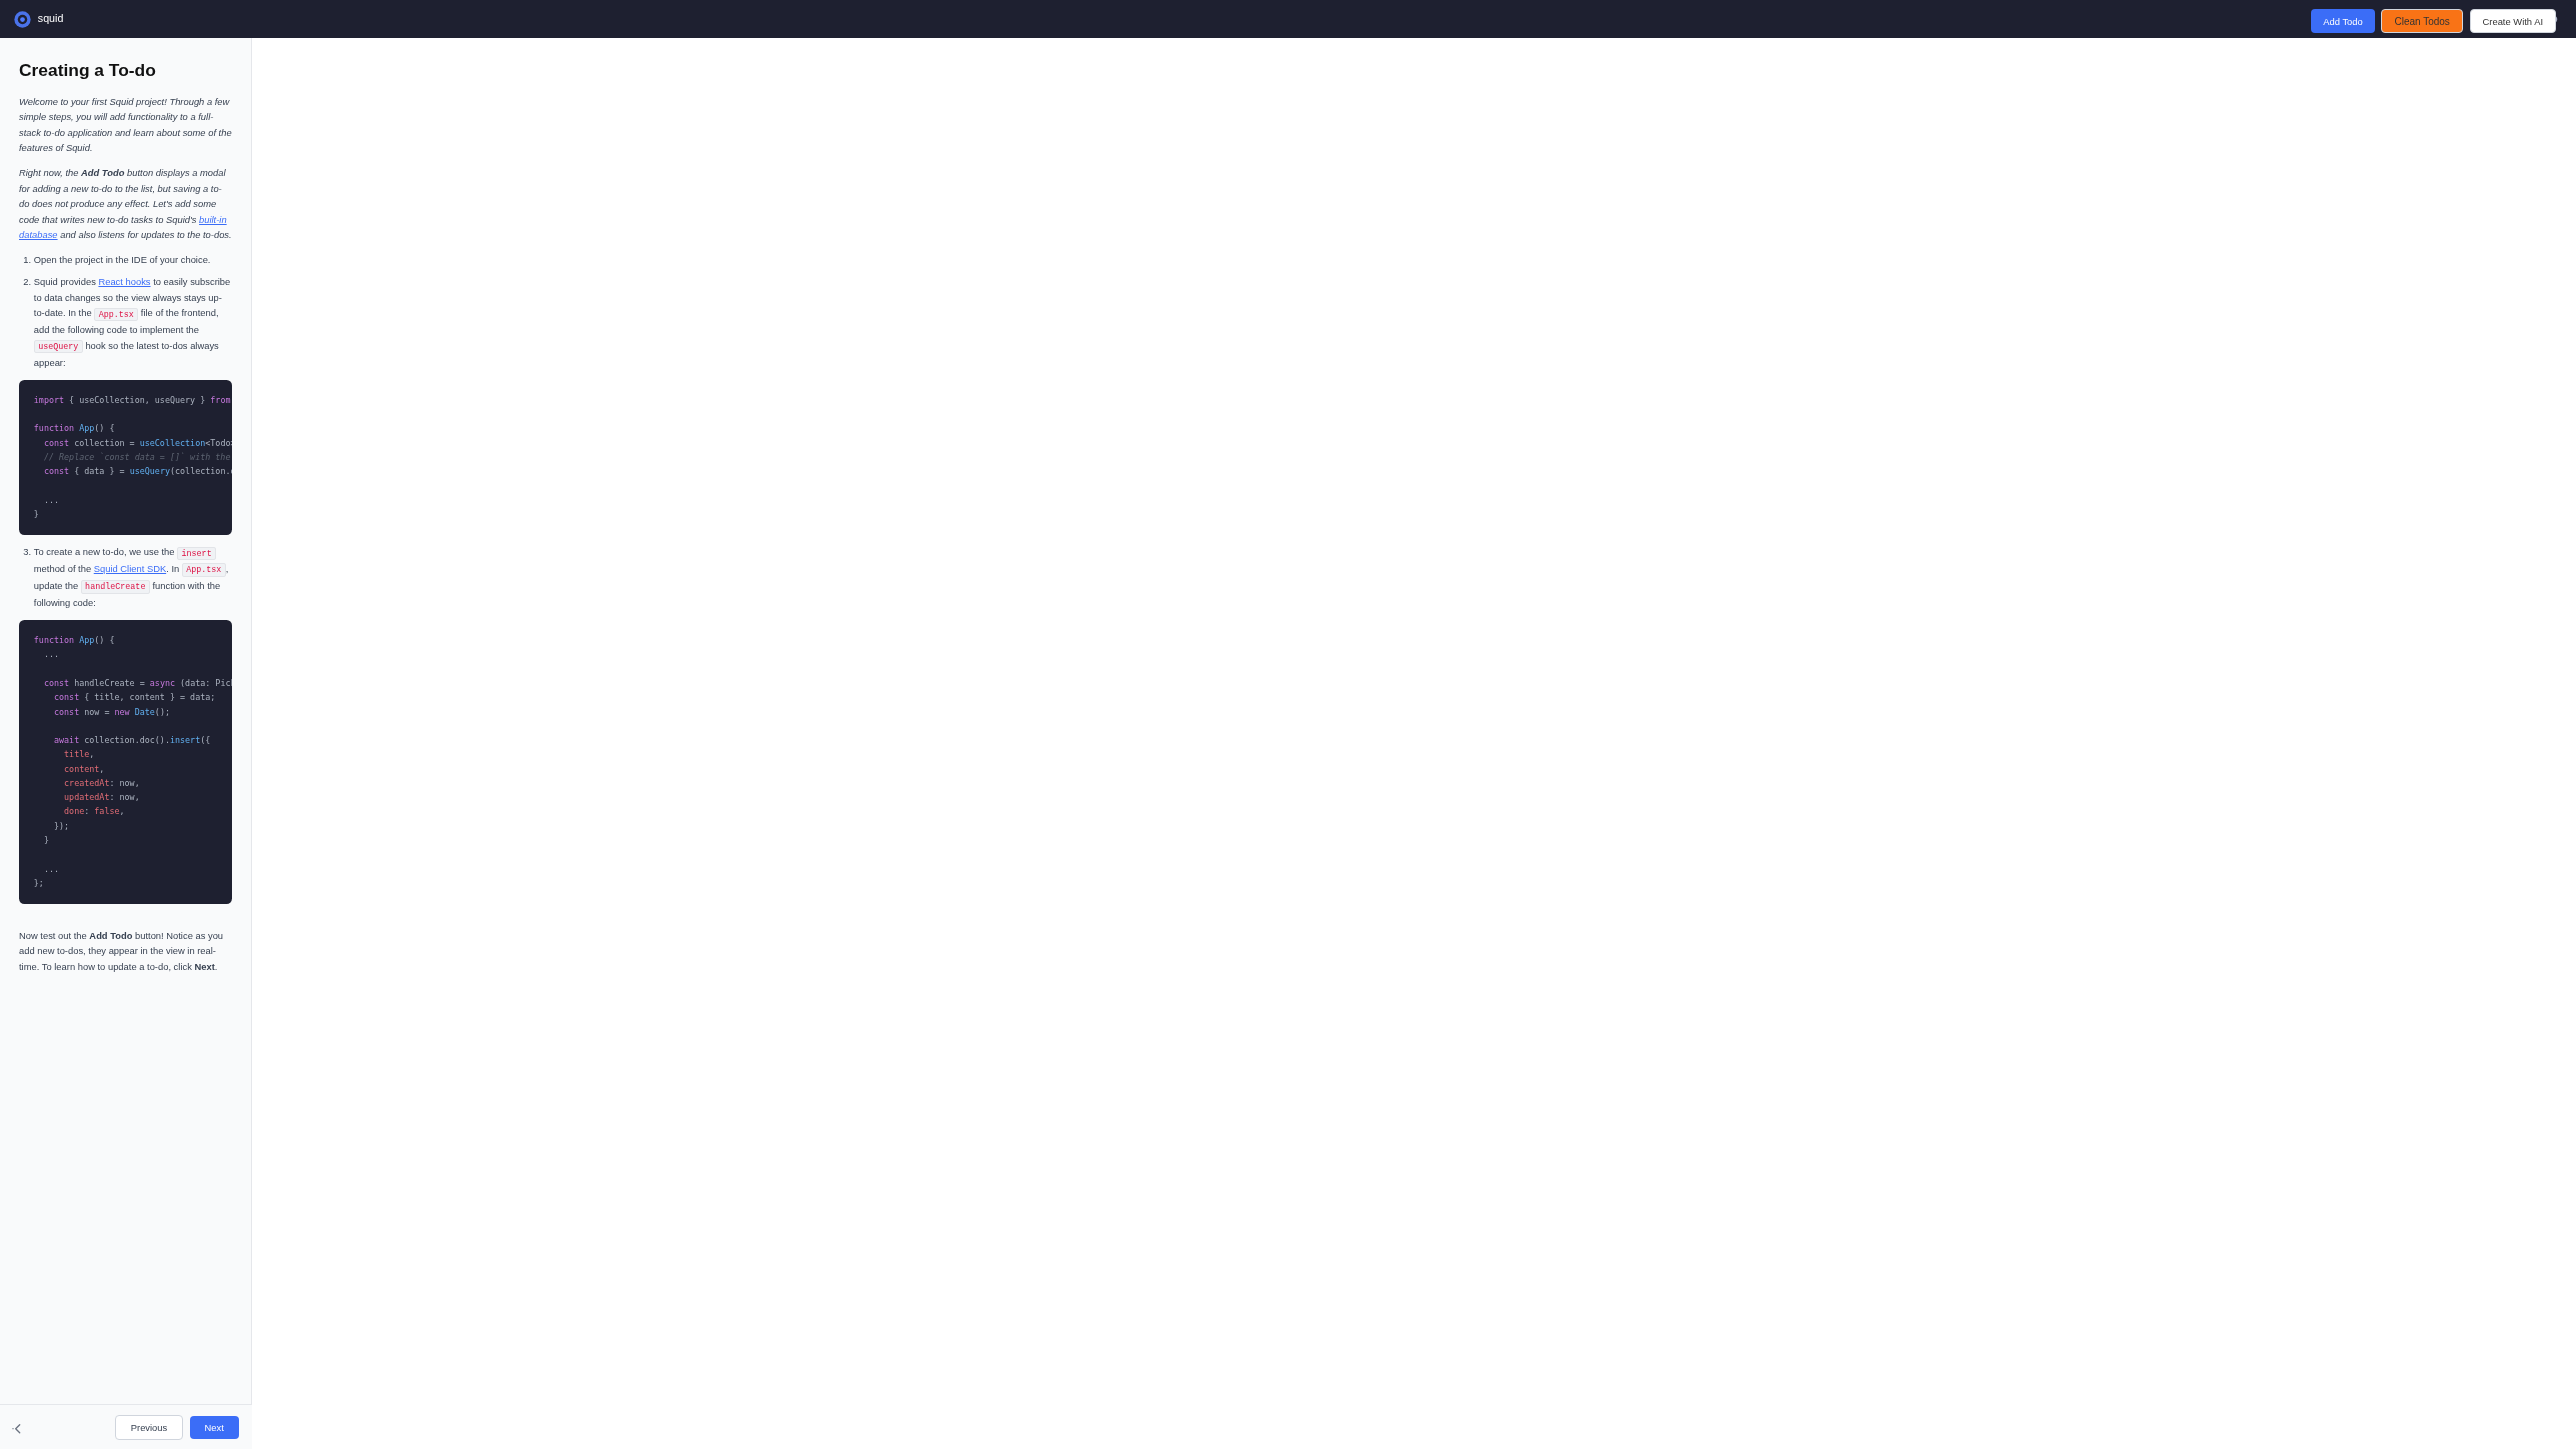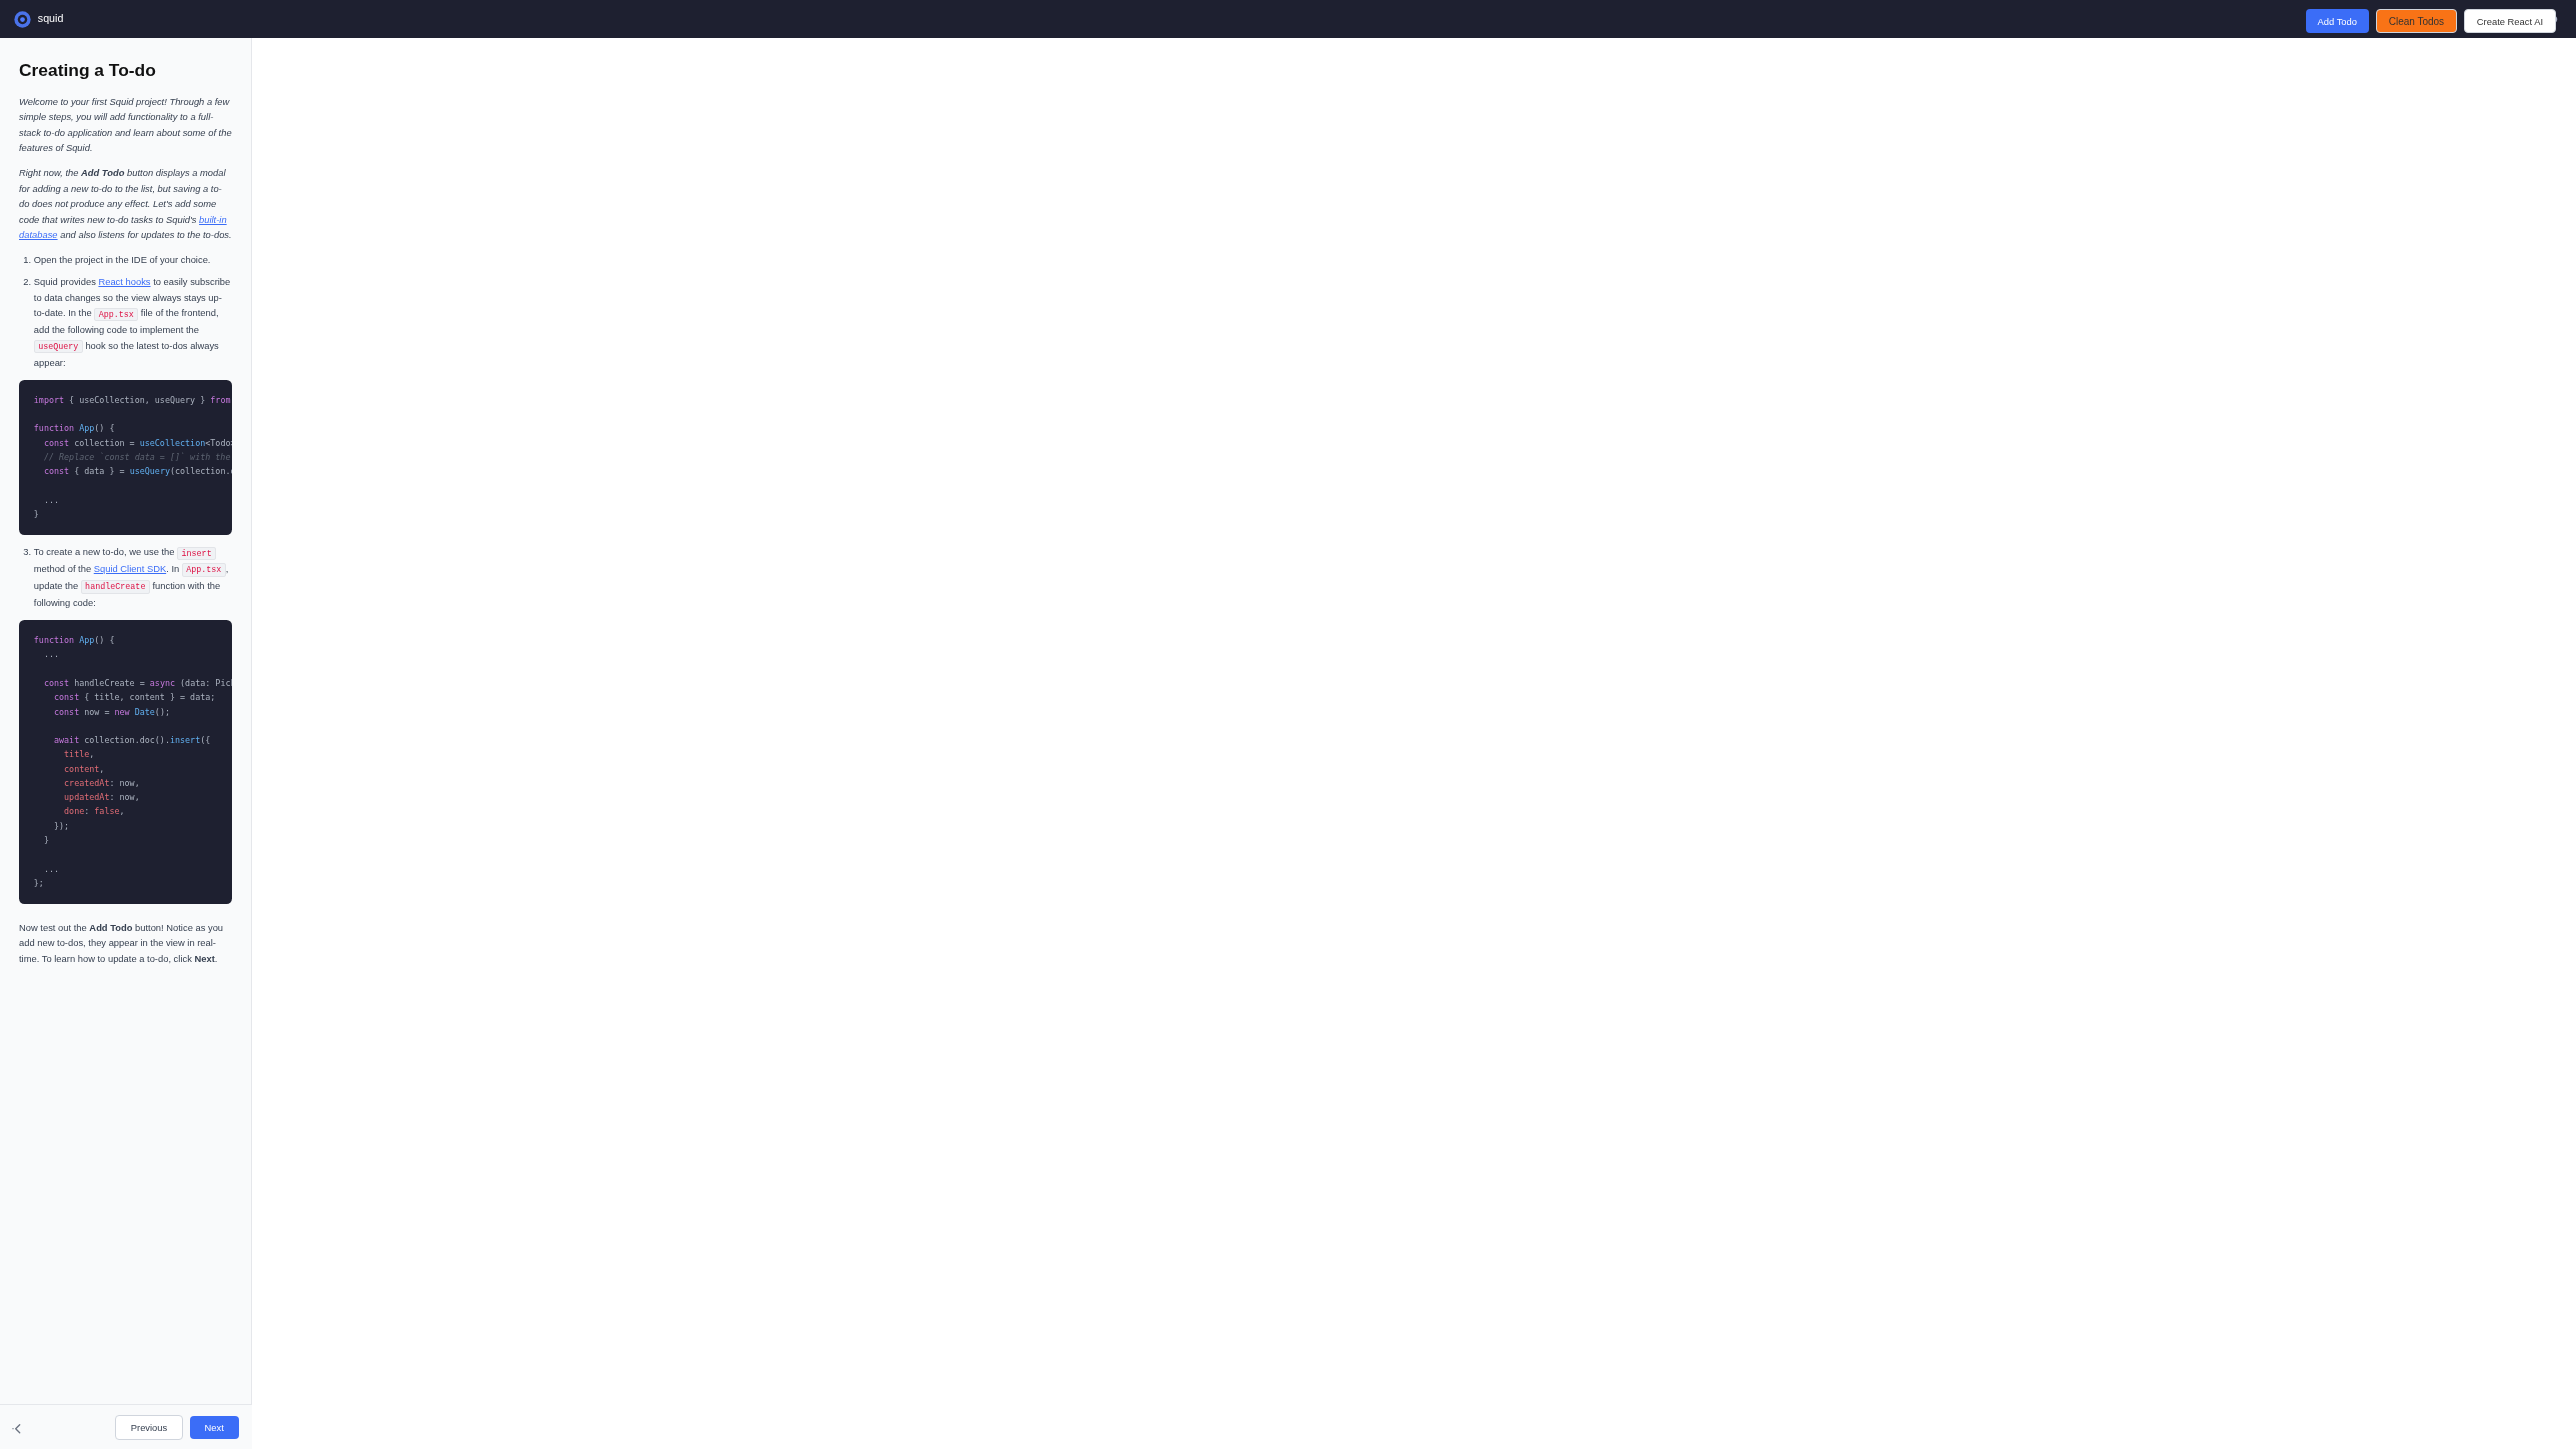--- a/index.html
+++ b/index.html
@@ -238,21 +238,21 @@
       cursor: pointer;
       color: #6b7280;
       font-size: 12px;
     }
 
     
     .step-desc-text {
       color: #374151;
       font-size: 9.4px;
       line-height: 1.65;
-      margin-top: 16px;
+      margin-top: 24px;
     }
     .step-desc-text strong { font-weight: 700; }
   </style>
 </head>
 <body>
 
 <nav class="navbar">
   <div class="navbar-left">
     <svg class="squid-logo" viewBox="0 0 28 28" fill="none">
       <circle cx="14" cy="14" r="12" fill="#4f7cff" opacity="0.9"></circle>
@@ -274,21 +274,21 @@
         <circle cx="7.5" cy="10" r="1.2" fill="#1e2030"></circle>
         <circle cx="12.5" cy="10" r="1.2" fill="#1e2030"></circle>
       </svg>
     </button>
   </div>
 </nav>
 
 <div class="top-toolbar">
   <button class="btn-add-todo">Add Todo</button>
   <button class="btn-clean-todos">Clean Todos</button>
-  <button class="btn-create-ai">Create React AI</button>
+  <button class="btn-create-ai">Create With AI</button>
 </div>
 
 <div class="layout">
 
   <aside class="sidebar">
 
     <h1 class="page-title">Creating a To-do</h1>
 
     <p class="intro-text">Welcome to your first Squid project! Through a few simple steps, you will add functionality to a full-stack to-do application and learn about some of the features of Squid.</p>
 

